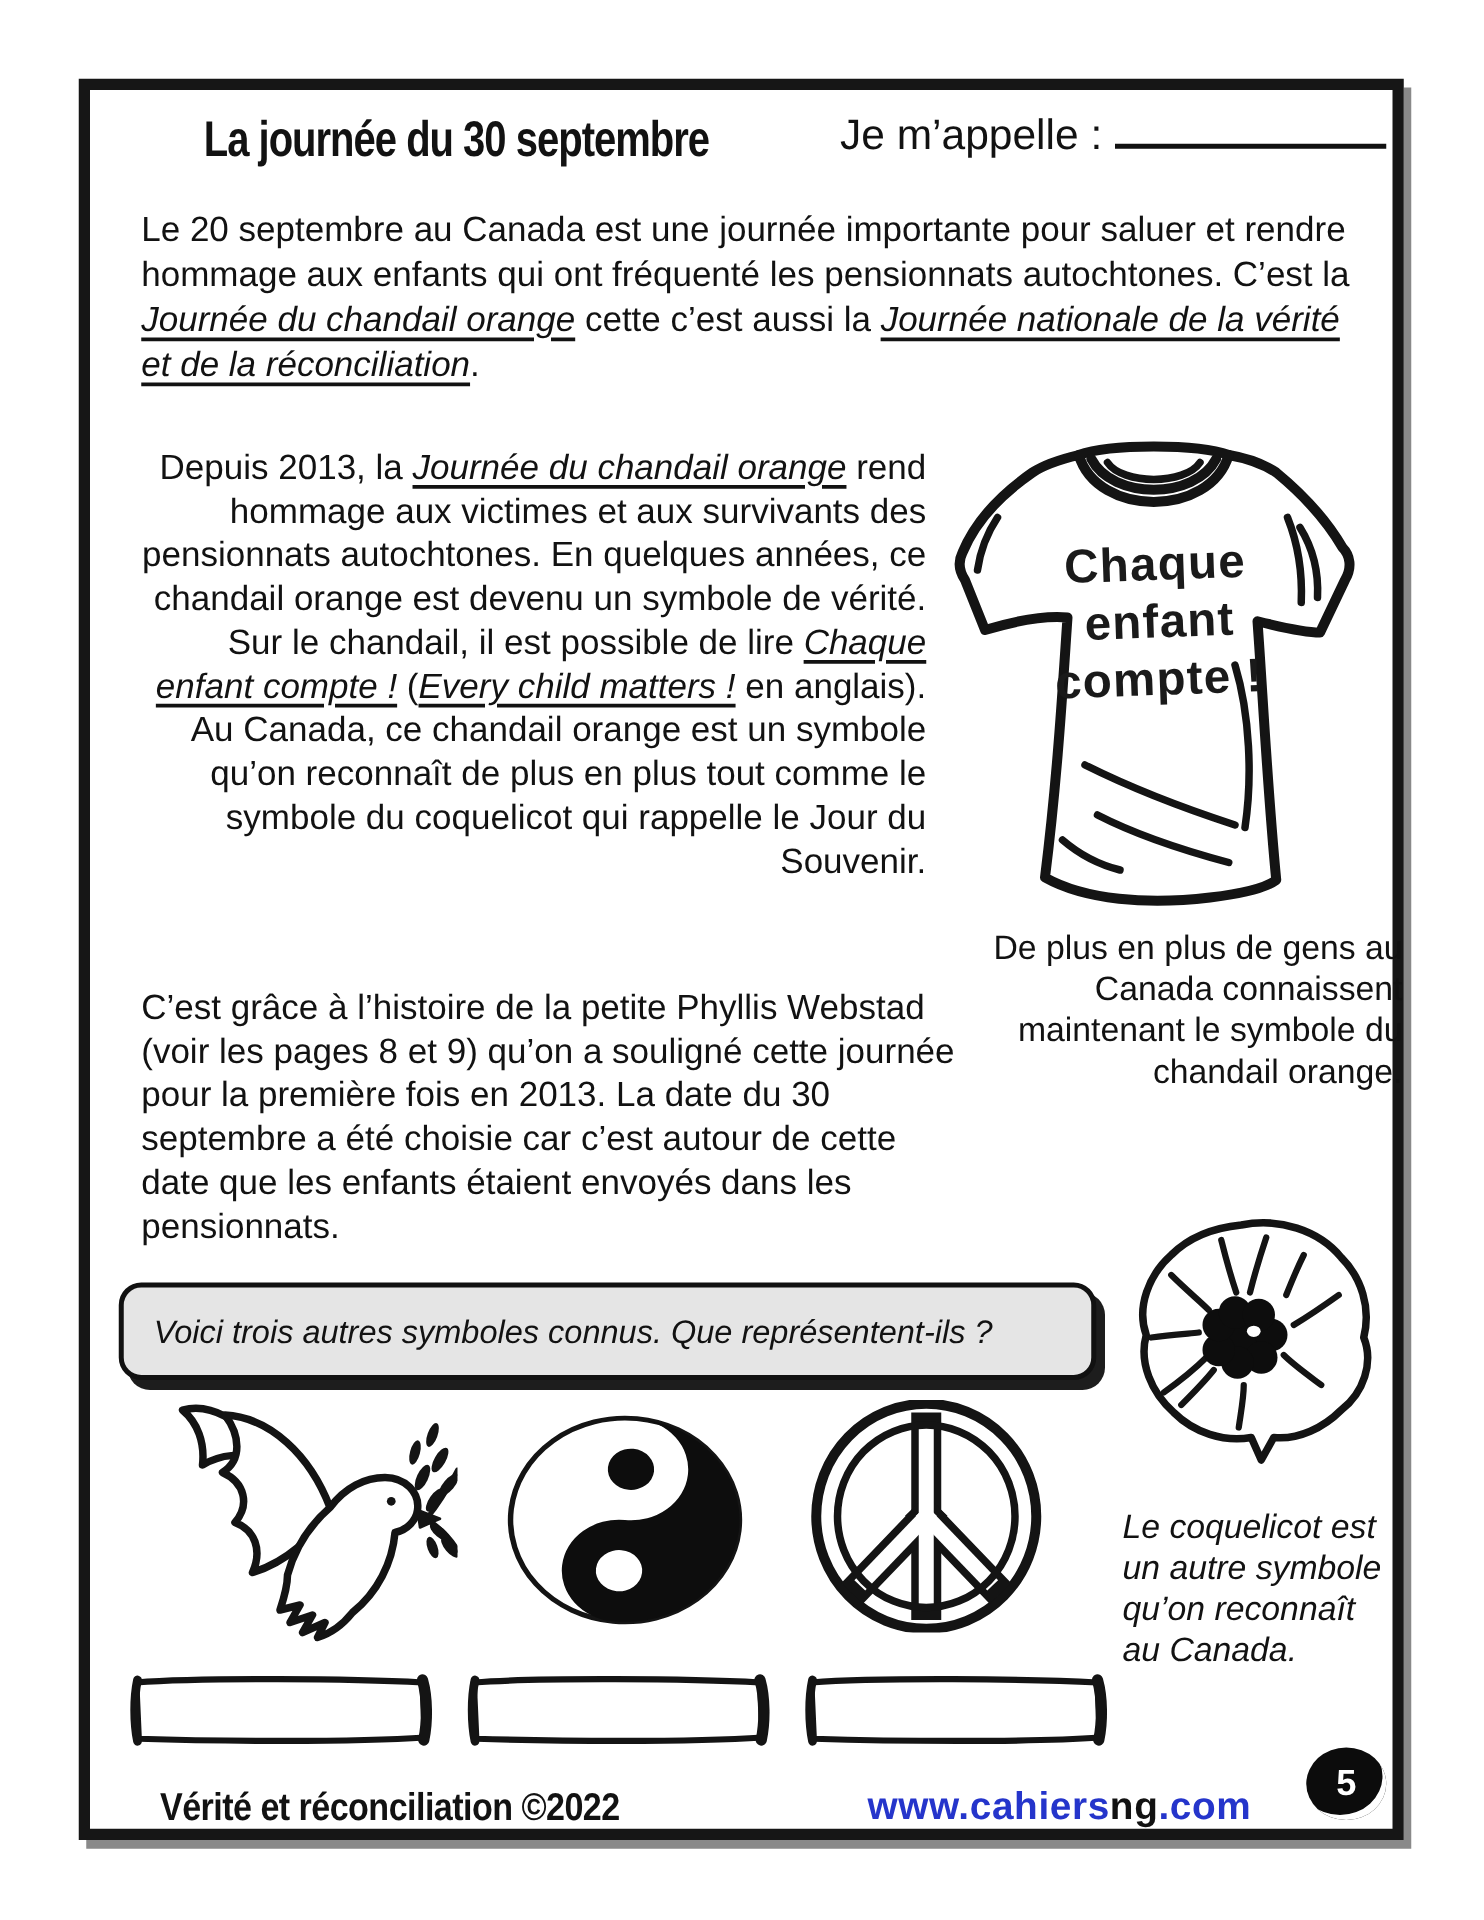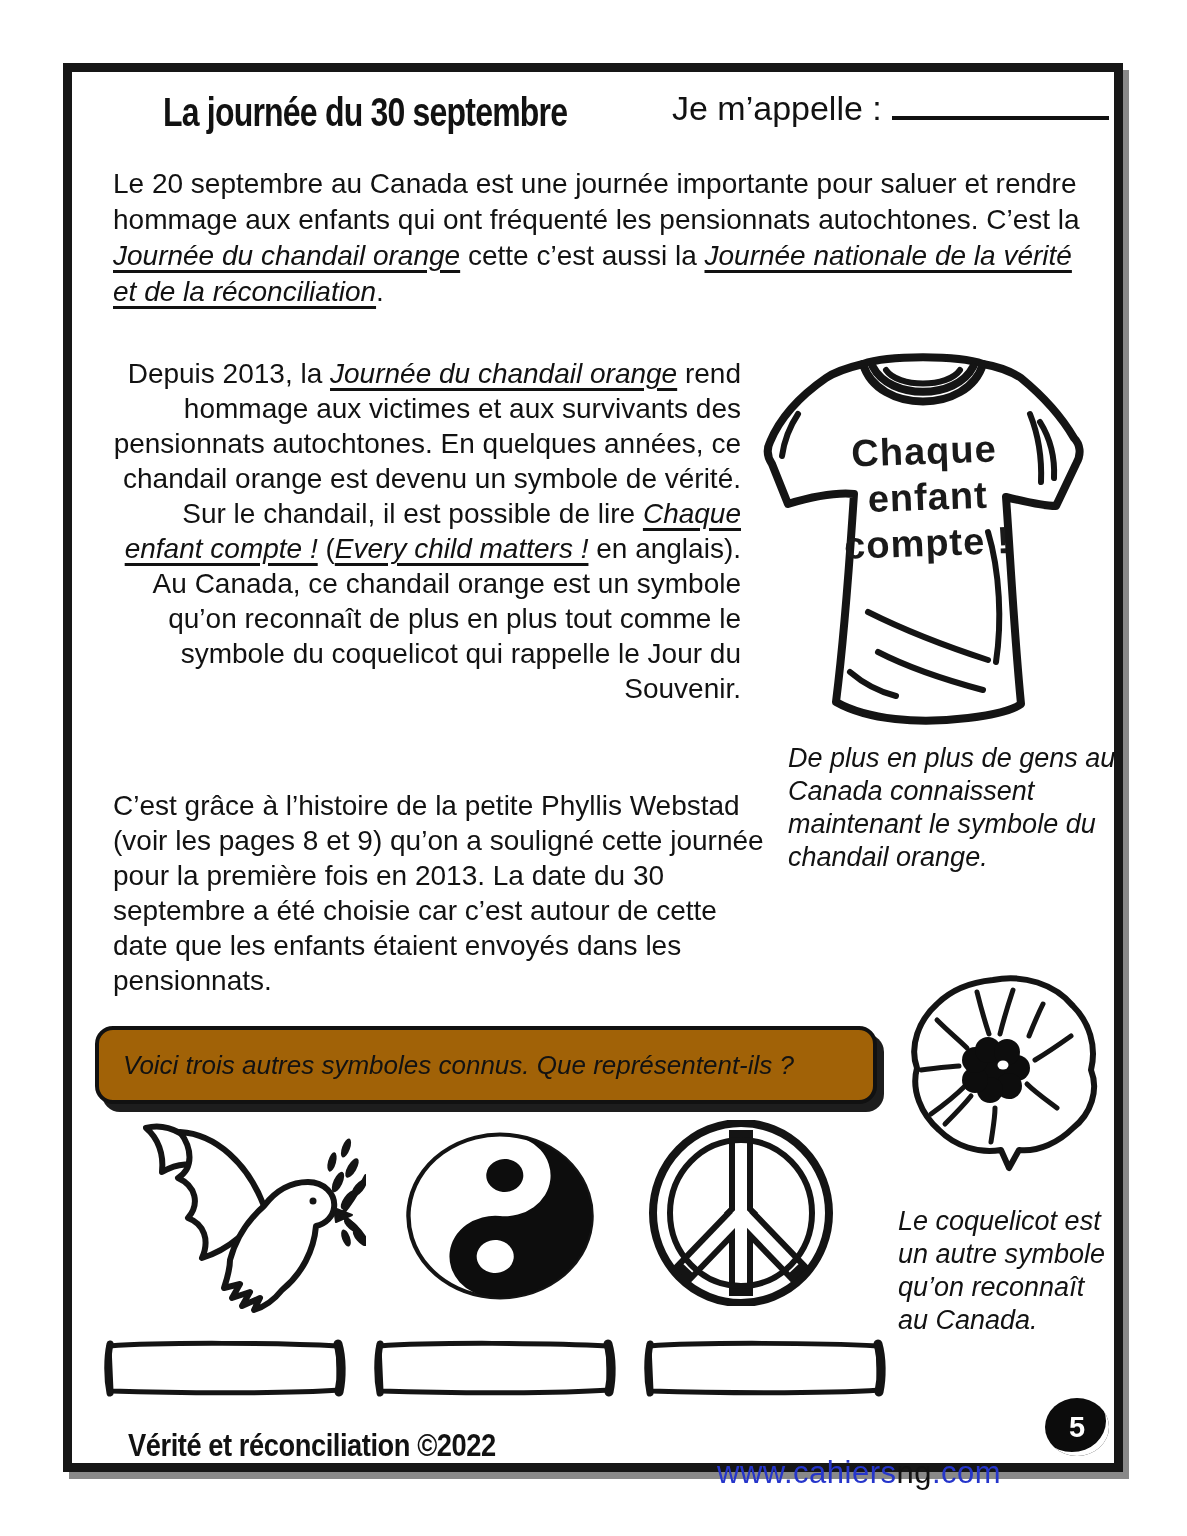--- a/index.html
+++ b/index.html
@@ -23,41 +23,41 @@
     border-bottom:4px solid #111;vertical-align:baseline;
   }
   .body-text{font-size:28px;line-height:36px;}
   .p1{left:113px;top:166px;width:972px;}
   .p2{left:113px;top:356px;width:628px;line-height:35px;text-align:right;}
   .p3{left:113px;top:788px;width:660px;line-height:35px;}
   .em{font-style:italic;text-decoration:underline;text-decoration-thickness:2.5px;text-underline-offset:5px;}
   .tshirt{left:737px;top:322px;}
   .shirt-slogan{font-weight:800;font-size:38px;letter-spacing:1px;}
   .tcaption{
-    left:788px;top:742px;width:334px;font-style:italic;font-size:27px;
-    line-height:33px;text-align:left;
+    left:788px;top:742px;width:334px;font-size:27px;
+    line-height:33px;text-align:right;
   }
   .qbox{
     left:95px;top:1026px;width:782px;height:78px;box-sizing:border-box;
-    border:4px solid #111;border-radius:18px;background:#a16207;
+    border:4px solid #111;border-radius:18px;background:#e5e5e5;
     box-shadow:7px 8px 0 #1d1d1d;display:flex;align-items:center;
     padding-left:24px;font-style:italic;font-size:26px;
   }
   .pcaption{
     left:898px;top:1205px;width:218px;font-style:italic;font-size:27px;
     line-height:33px;text-align:left;
   }
   .answer-box{position:absolute;top:1336px;width:244px;height:64px;cursor:text;}
   .answer-box .val{position:absolute;left:14px;top:14px;font-size:26px;}
   .ab1{left:102px;} .ab2{left:372px;} .ab3{left:642px;}
   .footer-left{
     left:128px;top:1428px;font-size:31px;font-weight:800;letter-spacing:-.5px;
     transform:scaleX(.88);transform-origin:left center;white-space:nowrap;
   }
-  .footer-url{left:717px;top:1427px;font-size:31px;font-weight:400;white-space:nowrap;letter-spacing:.5px;margin-top:28px;}
+  .footer-url{left:694px;top:1427px;font-size:31px;font-weight:700;white-space:nowrap;letter-spacing:.5px;}
   .page-badge{
     left:1045px;top:1398px;width:64px;height:58px;background:#0c0c0c;
     border-radius:50%;display:flex;align-items:center;justify-content:center;
     color:#fff;font-size:29px;font-weight:700;
     box-shadow:inset -5px -6px 0 -2px #ffffff;
   }
   svg{display:block;}
   svg text{font-family:"Liberation Sans",sans-serif;}
 </style>
 </head>

